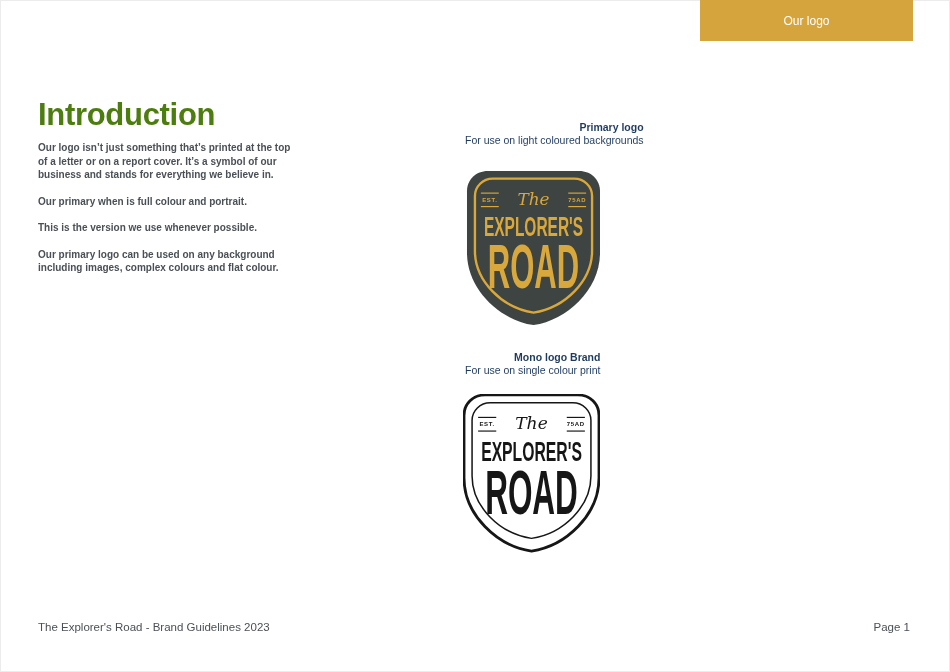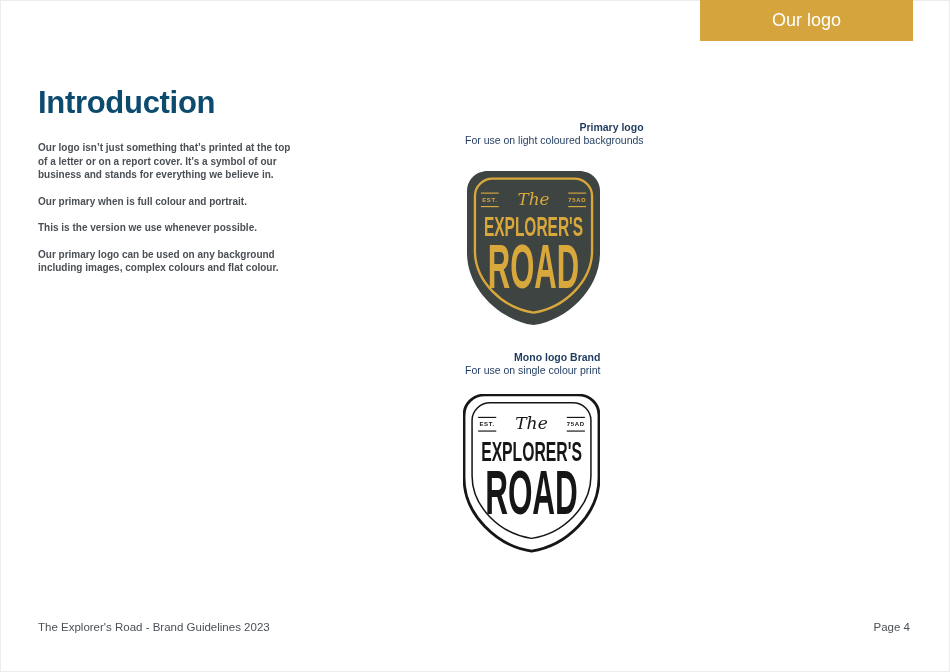--- a/index.html
+++ b/index.html
@@ -4,27 +4,27 @@
 <style>
   html,body { margin:0; padding:0; background:#fff; }
   #page {
     position:relative; width:950px; height:672px; background:#ffffff;
     font-family:"Liberation Sans", sans-serif; overflow:hidden;
     box-shadow: inset 0 0 0 1px #ececec;
   }
   
   .tab {
     position:absolute; left:700px; top:0; width:213px; height:41px;
-    background:#D5A43C; color:#ffffff; font-size:18px;
+    background:#D5A43C; color:#ffffff; font-size:12px;
     display:flex; align-items:center; justify-content:center;
   }
   
   .heading {
-    position:absolute; left:38px; top:64px;
-    font-size:31px; font-weight:bold; color:#0c4a6e; letter-spacing:-0.3px;
+    position:absolute; left:38px; top:76px;
+    font-size:31px; font-weight:bold; color:#4d7c0f; letter-spacing:-0.3px;
   }
   .body-copy { position:absolute; left:38px; top:141px; width:290px; }
   .body-copy p {
     margin:0 0 13px 0; font-size:10px; line-height:13.5px; color:#4B5056;
     white-space:pre-line;
     font-weight:bold;
   }
   
   .sec-label { position:absolute; left:465px; font-size:10.5px; line-height:13px; color:#1F3A5F;text-align:right; }
   .sec-label .t { font-weight:bold; }
@@ -108,15 +108,15 @@
       </g>
       <text class="b-est" x="24" y="33" text-anchor="middle">EST.</text>
       <text class="b-year" x="112" y="33" text-anchor="middle">75AD</text>
       <text class="b-the" x="68" y="36" text-anchor="middle">The</text>
       <text class="b-explorers" text-anchor="middle" textLength="100" lengthAdjust="spacingAndGlyphs" transform="translate(68,68.5) scale(1,1.55)">EXPLORER'S</text>
       <text class="b-road" text-anchor="middle" textLength="92" lengthAdjust="spacingAndGlyphs" transform="translate(68,123) scale(1,1.75)">ROAD</text>
     </svg>
   </div>
 
   <div class="footer-left">The Explorer's Road - Brand Guidelines 2023</div>
-  <div class="footer-right">Page 4</div>
+  <div class="footer-right">Page 1</div>
 
 </div>
 
 </body></html>

